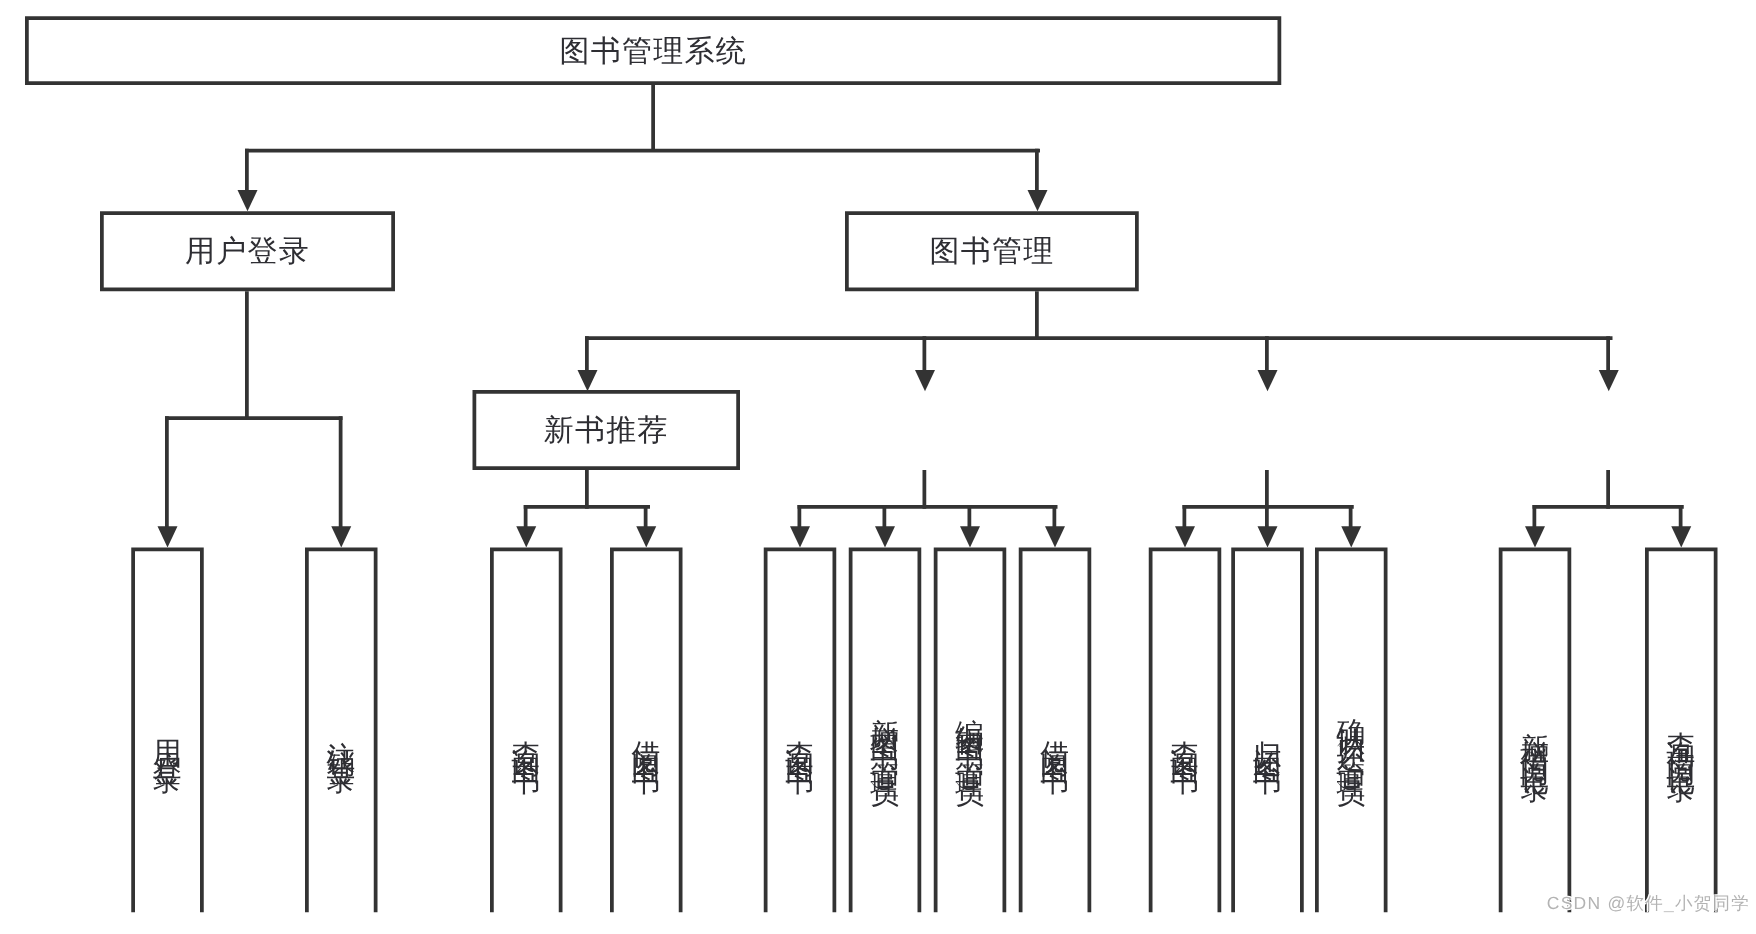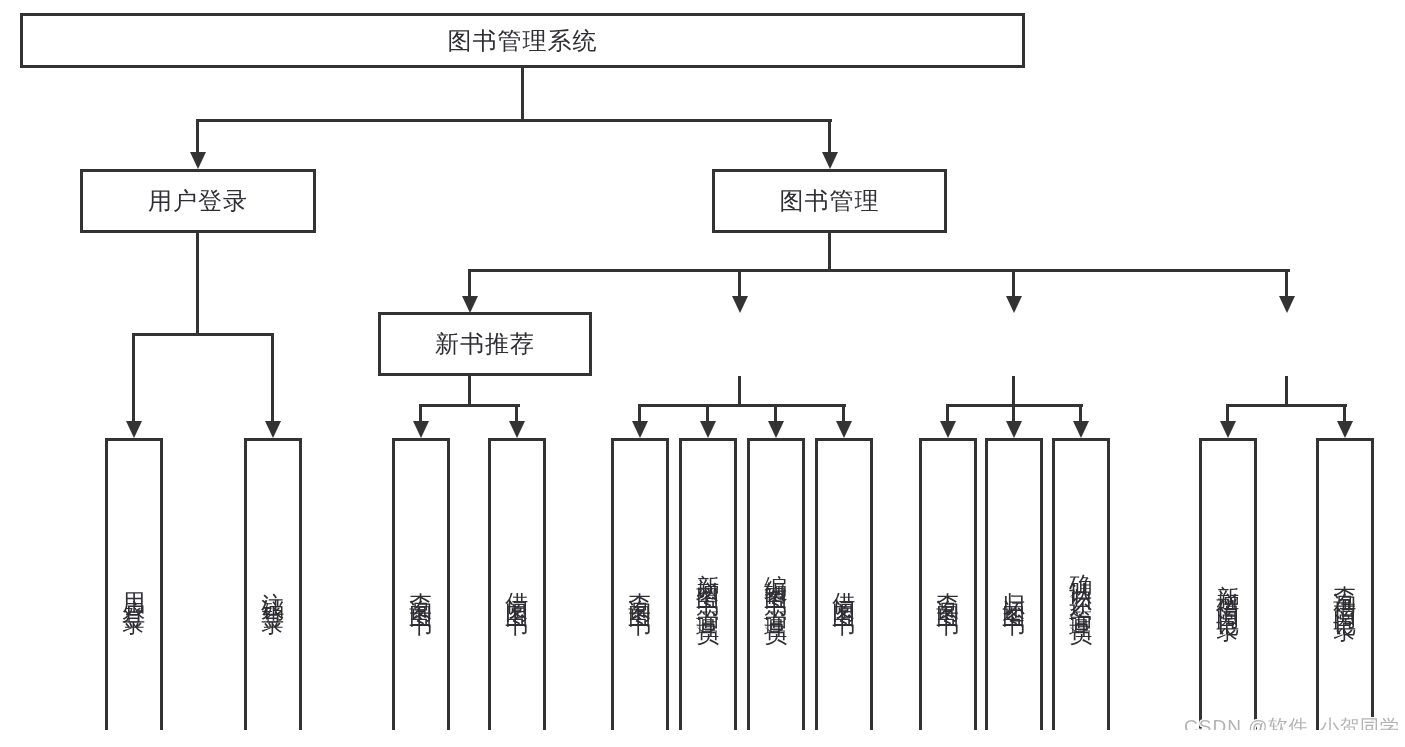--- a/index.html
+++ b/index.html
@@ -36,21 +36,21 @@
   .v,.h{position:absolute;background:var(--line);}
   .arrow{
     position:absolute;width:0;height:0;
     border-left:8px solid transparent;
     border-right:8px solid transparent;
     border-top:17px solid var(--line);
   }
   .watermark{
     position:absolute;
     right:5px;top:714px;
-    font-size:19px;
+    font-size:14px;
     color:var(--watermark);
     letter-spacing:1px;
     text-shadow:1px 1px 0 #fff,-1px -1px 0 #fff,1px -1px 0 #fff,-1px 1px 0 #fff;
     z-index:5;
     white-space:nowrap;
   }
 </style>
 </head>
 <body>
 
@@ -65,21 +65,21 @@
     <div class="h" style="left:196px;top:119px;width:636px;height:3px"></div>
     <div class="v" style="left:196px;top:119px;width:3px;height:36px"></div>
     <div class="arrow" style="left:190px;top:152px"></div>
     <div class="v" style="left:828px;top:119px;width:3px;height:36px"></div>
     <div class="arrow" style="left:822px;top:152px"></div>
   </div>
 
   <div class="box" style="left:80px;top:169px;width:236px;height:64px">
     <span class="hlabel">用户登录</span>
   </div>
-  <div class="box" style="left:712px;top:169px;width:235px;height:64px">
+  <div class="box" style="left:676px;top:169px;width:235px;height:64px">
     <span class="hlabel">图书管理</span>
   </div>
 
   <div>
     <div class="v" style="left:196px;top:233px;width:3px;height:103px"></div>
     <div class="h" style="left:132px;top:333px;width:142px;height:3px"></div>
     <div class="v" style="left:132px;top:333px;width:3px;height:90px"></div>
     <div class="arrow" style="left:126px;top:421px"></div>
     <div class="v" style="left:271px;top:333px;width:3px;height:90px"></div>
     <div class="arrow" style="left:265px;top:421px"></div>

